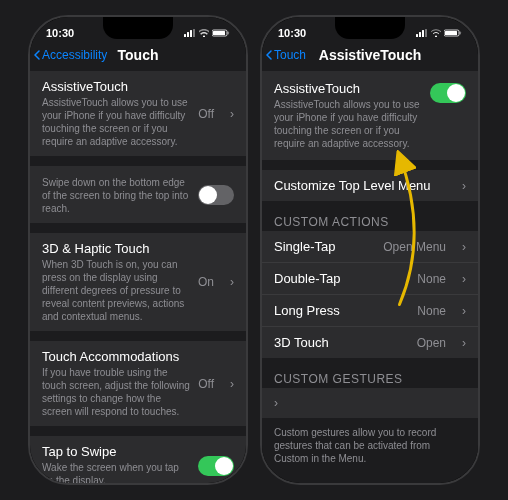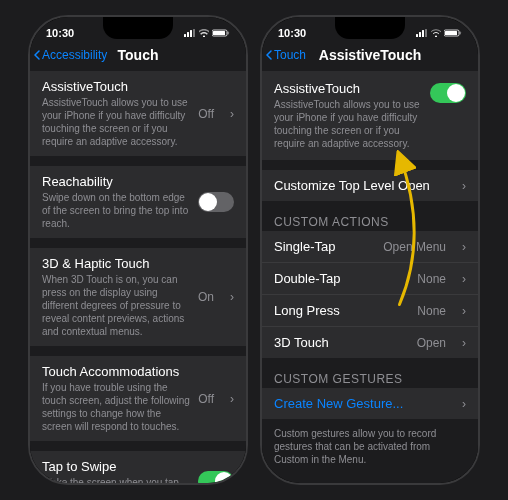--- a/index.html
+++ b/index.html
@@ -258,21 +258,20 @@
           <span class="value-text">Off</span>
           <span class="chevron">›</span>
         </div>
       </div>
     </div>
     <div class="section-divider"></div>
 
     <div class="settings-group">
       <div class="settings-row">
         <div class="settings-row-left">
-          <div class="settings-row-title">Reachability</div>
           <div class="settings-row-subtitle">Swipe down on the bottom edge of the screen to bring the top into reach.</div>
         </div>
         <div class="settings-row-right">
           <div class="toggle off">
             <div class="toggle-circle"></div>
           </div>
         </div>
       </div>
     </div>
     <div class="section-divider"></div>
@@ -367,21 +366,21 @@
             <div class="toggle-circle"></div>
           </div>
         </div>
       </div>
     </div>
     <div class="section-divider"></div>
 
     <div class="settings-group">
       <div class="settings-row">
         <div class="settings-row-left">
-          <div class="settings-row-title">Customize Top Level Open</div>
+          <div class="settings-row-title">Customize Top Level Menu</div>
         </div>
         <div class="settings-row-right">
           <span class="chevron">›</span>
         </div>
       </div>
     </div>
     <div class="section-divider"></div>
 
     <div class="section-header">CUSTOM ACTIONS</div>
     <div class="settings-group">
@@ -420,23 +419,20 @@
           <span class="value-text">Open</span>
           <span class="chevron">›</span>
         </div>
       </div>
     </div>
     <div class="section-divider"></div>
 
     <div class="section-header">CUSTOM GESTURES</div>
     <div class="settings-group">
       <div class="settings-row">
-        <div class="settings-row-left">
-          <div class="settings-row-title" style="color:#0a84ff;">Create New Gesture...</div>
-        </div>
         <div class="settings-row-right">
           <span class="chevron">›</span>
         </div>
       </div>
     </div>
     <div style="padding:4px 12px 4px; background:#1c1c1e;">
       <div class="settings-row-subtitle">Custom gestures allow you to record gestures that can be activated from Custom in the Menu.</div>
     </div>
 
   </div>

